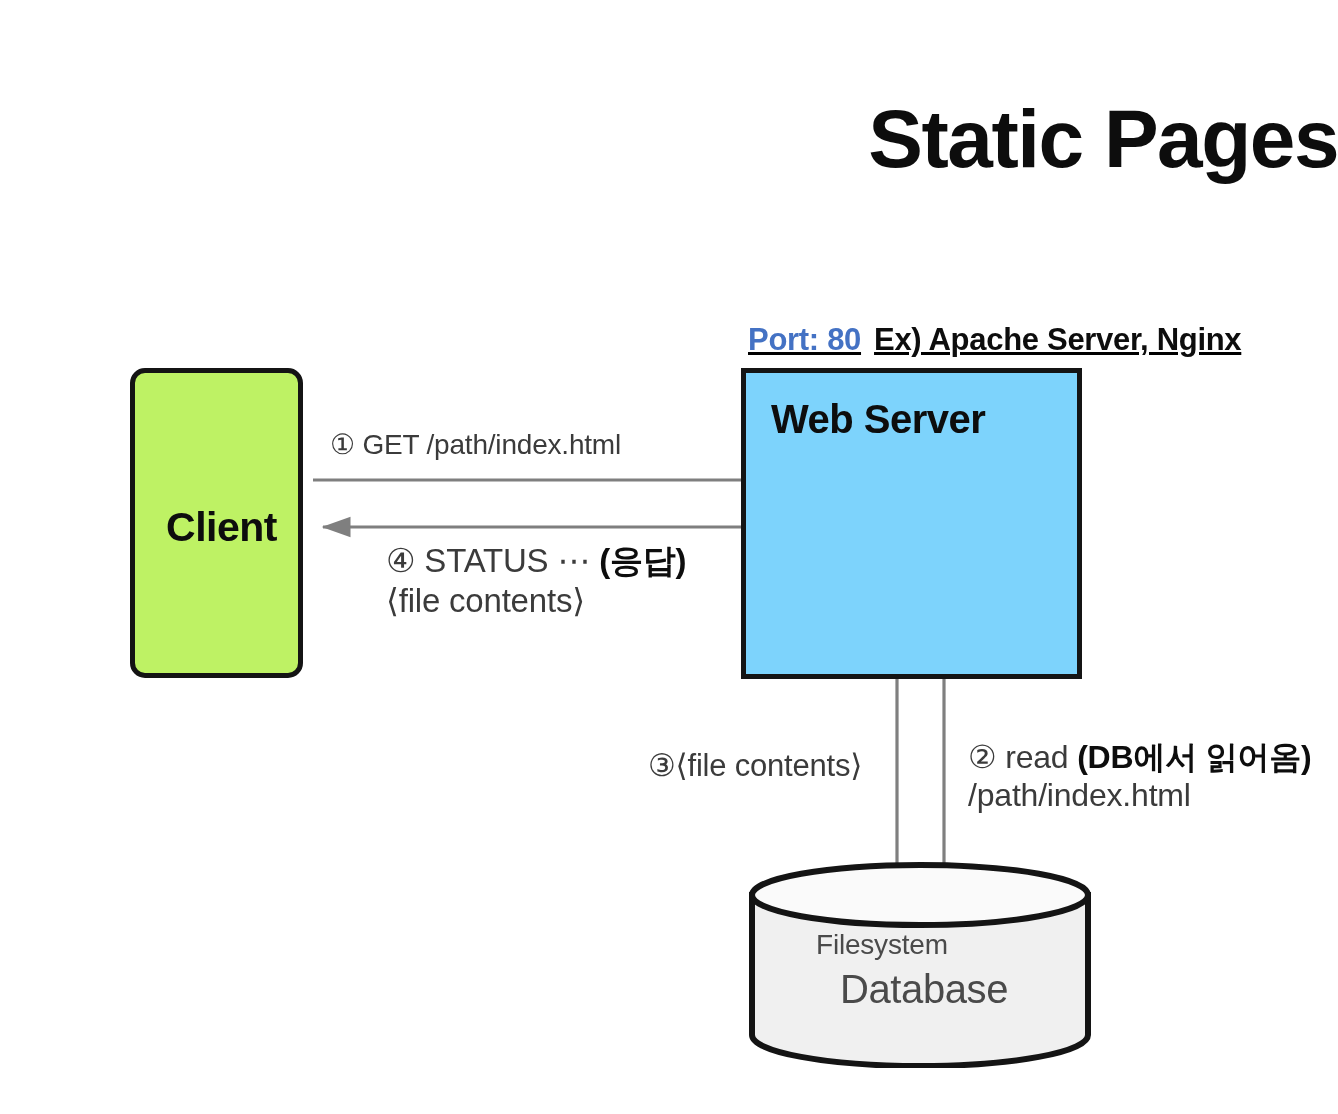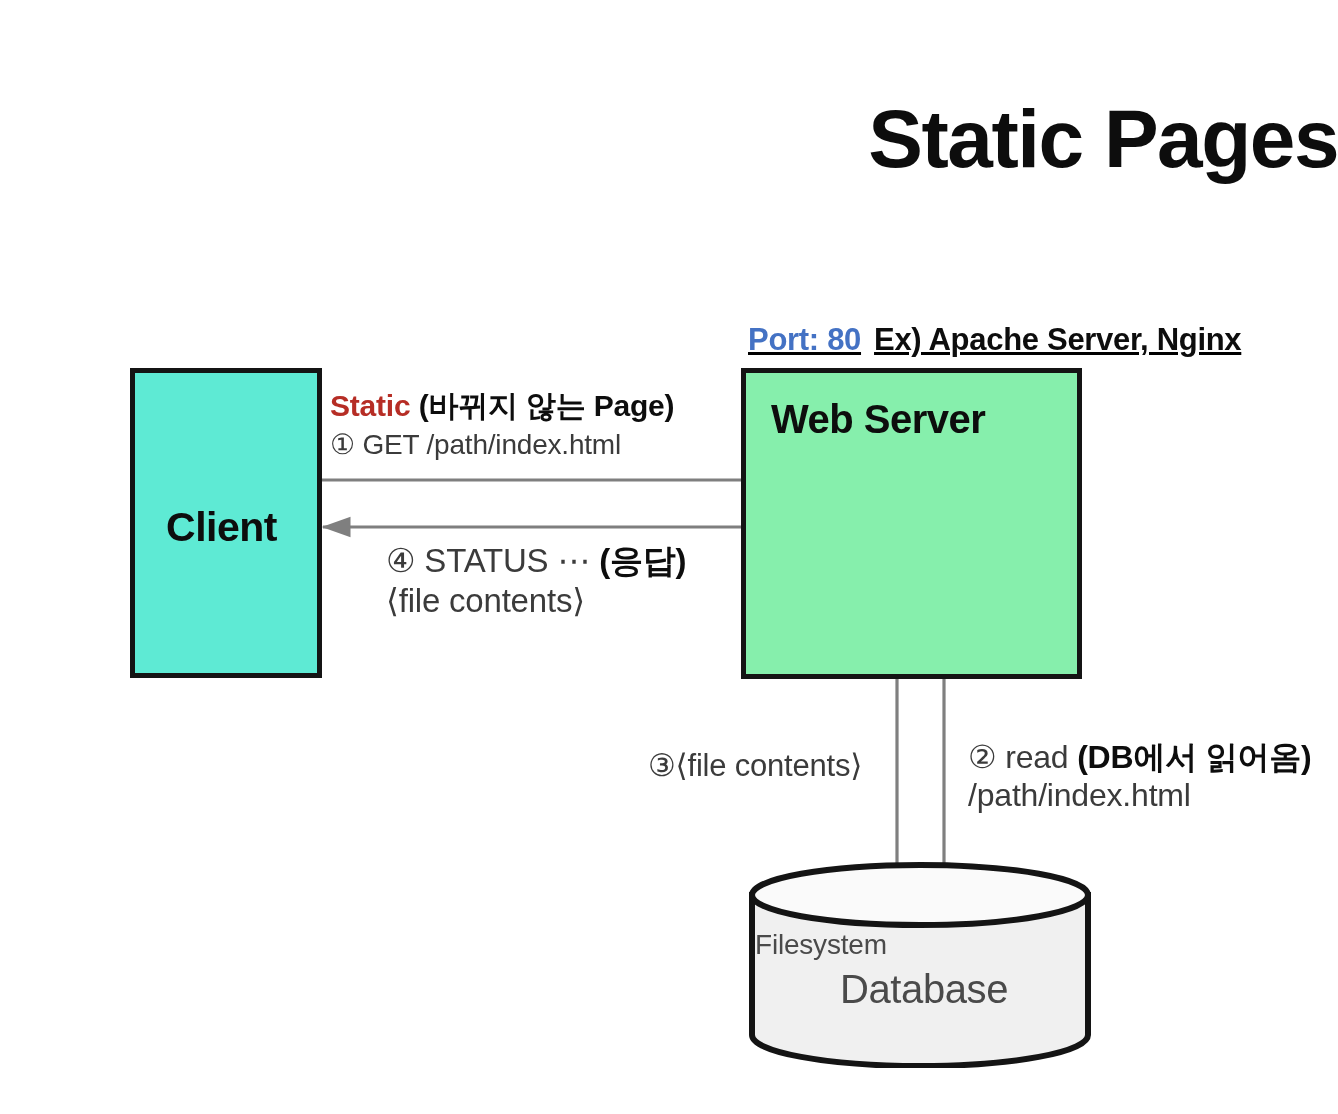--- a/index.html
+++ b/index.html
@@ -36,41 +36,42 @@
   }
   
   .node-box {
     position: absolute;
     box-sizing: border-box;
     border: 5px solid #141414;
   }
   #client-box {
     left: 130px;
     top: 368px;
-    width: 192px;
+    width: 173px;
     height: 310px;
-    background: #5eead4;
+    background: #bef264;
+    border-radius: 15px;
   }
   #client-label {
     position: absolute;
     left: 0;
     top: 131px;
     width: 173px;
     text-align: center;
     font-size: 41px;
     font-weight: bold;
     color: #0d0d0d;
     letter-spacing: -0.5px;
   }
   #webserver-box {
     left: 741px;
     top: 368px;
     width: 341px;
     height: 311px;
-    background: #86efac;
+    background: #7dd3fc;
   }
   #webserver-label {
     position: absolute;
     left: 25px;
     top: 24px;
     font-size: 40px;
     font-weight: bold;
     color: #0d0d0d;
     letter-spacing: -0.5px;
     white-space: nowrap;
@@ -148,21 +149,21 @@
   #annot-read-path {
     left: 968px;
     top: 778px;
     font-size: 32px;
     line-height: 34px;
     color: #3b3b3b;
   }
   
   #db-filesystem {
     position: absolute;
-    left: 755px;
+    left: 816px;
     top: 929px;
     font-size: 28px;
     color: #4a4a4a;
     letter-spacing: -0.2px;
   }
   #db-database {
     position: absolute;
     left: 840px;
     top: 967px;
     font-size: 40px;
@@ -212,23 +213,20 @@
   </div>
 
   <div class="node-box" id="webserver-box">
     <div id="webserver-label">Web Server</div>
   </div>
 
   <div id="port-line">
     <span class="port">Port: 80</span><span class="ex">Ex) Apache Server, Nginx</span>
   </div>
 
-  <div class="annot" id="annot-static">
-    <span class="red">Static</span><span>&nbsp;</span><span class="b">(바뀌지 않는 Page)</span>
-  </div>
 
   <div class="annot" id="annot-get">① GET /path/index.html</div>
 
   <div class="annot" id="annot-filecontents-4">⟨file contents⟩</div>
   <div class="annot" id="annot-status">
     <span>④ STATUS ⋯ </span><span class="b">(응답)</span>
   </div>
 
   <div class="annot" id="annot-filecontents-3">③⟨file contents⟩</div>
 

